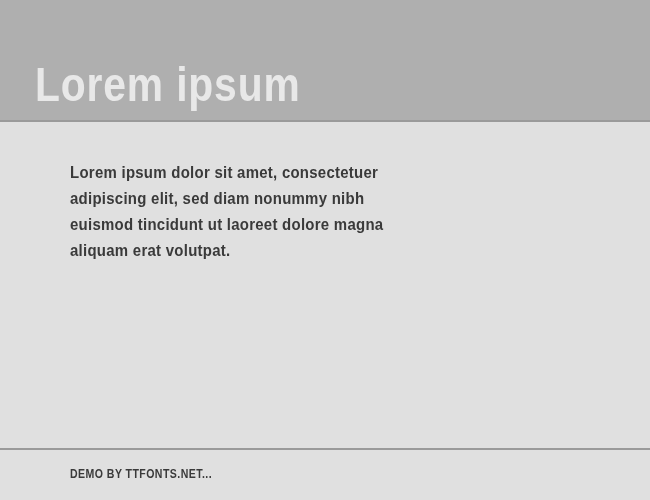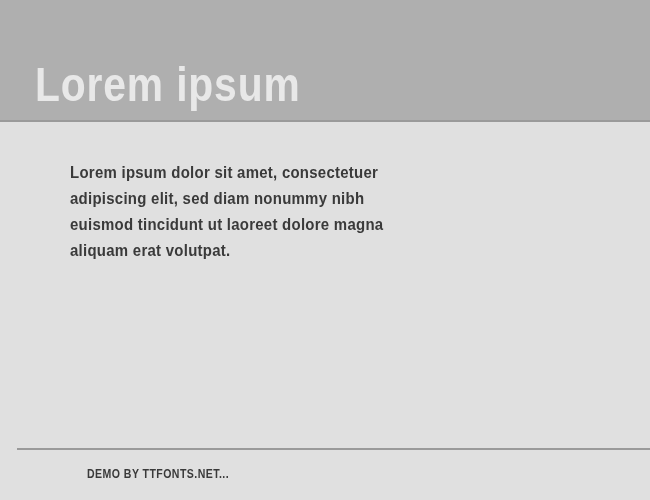--- a/index.html
+++ b/index.html
@@ -52,21 +52,20 @@
       transform: scaleX(0.88);
       transform-origin: left;
     }
     
     .footer {
       border-top: 2px solid #9a9a9a;
       height: 50px;
       display: flex;
       align-items: center;
       padding-left: 70px;
-      margin-left: 17px;
     }
     
     .footer-text {
       color: #3a3a3a;
       font-size: 12px;
       font-weight: 800;
       text-transform: uppercase;
       letter-spacing: 0.5px;
       font-stretch: condensed;
       transform: scaleX(0.88);

